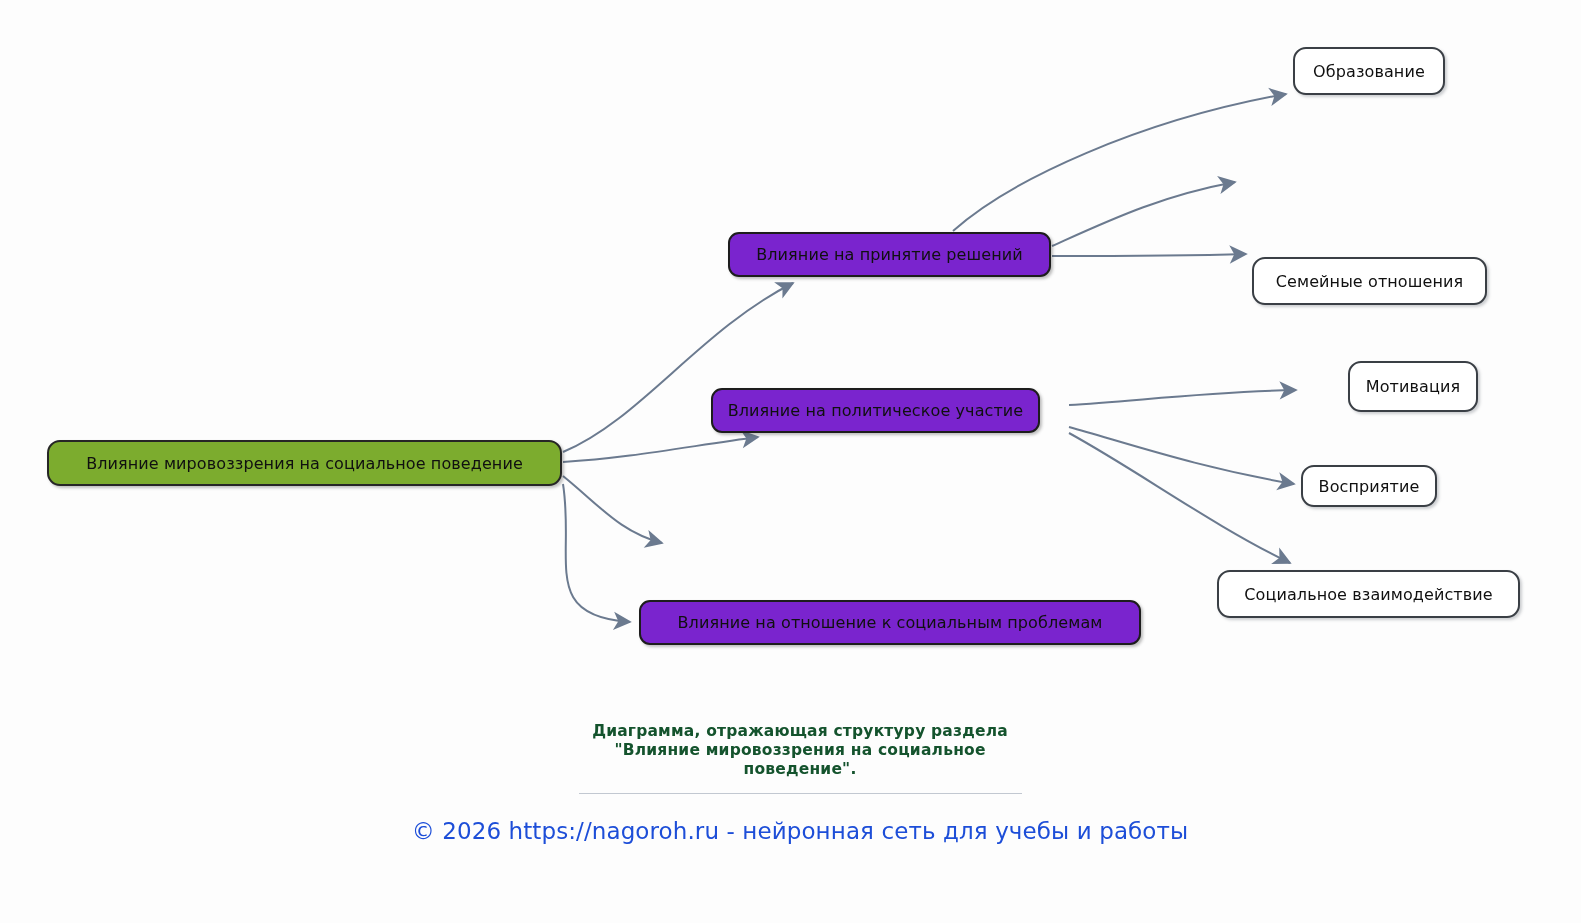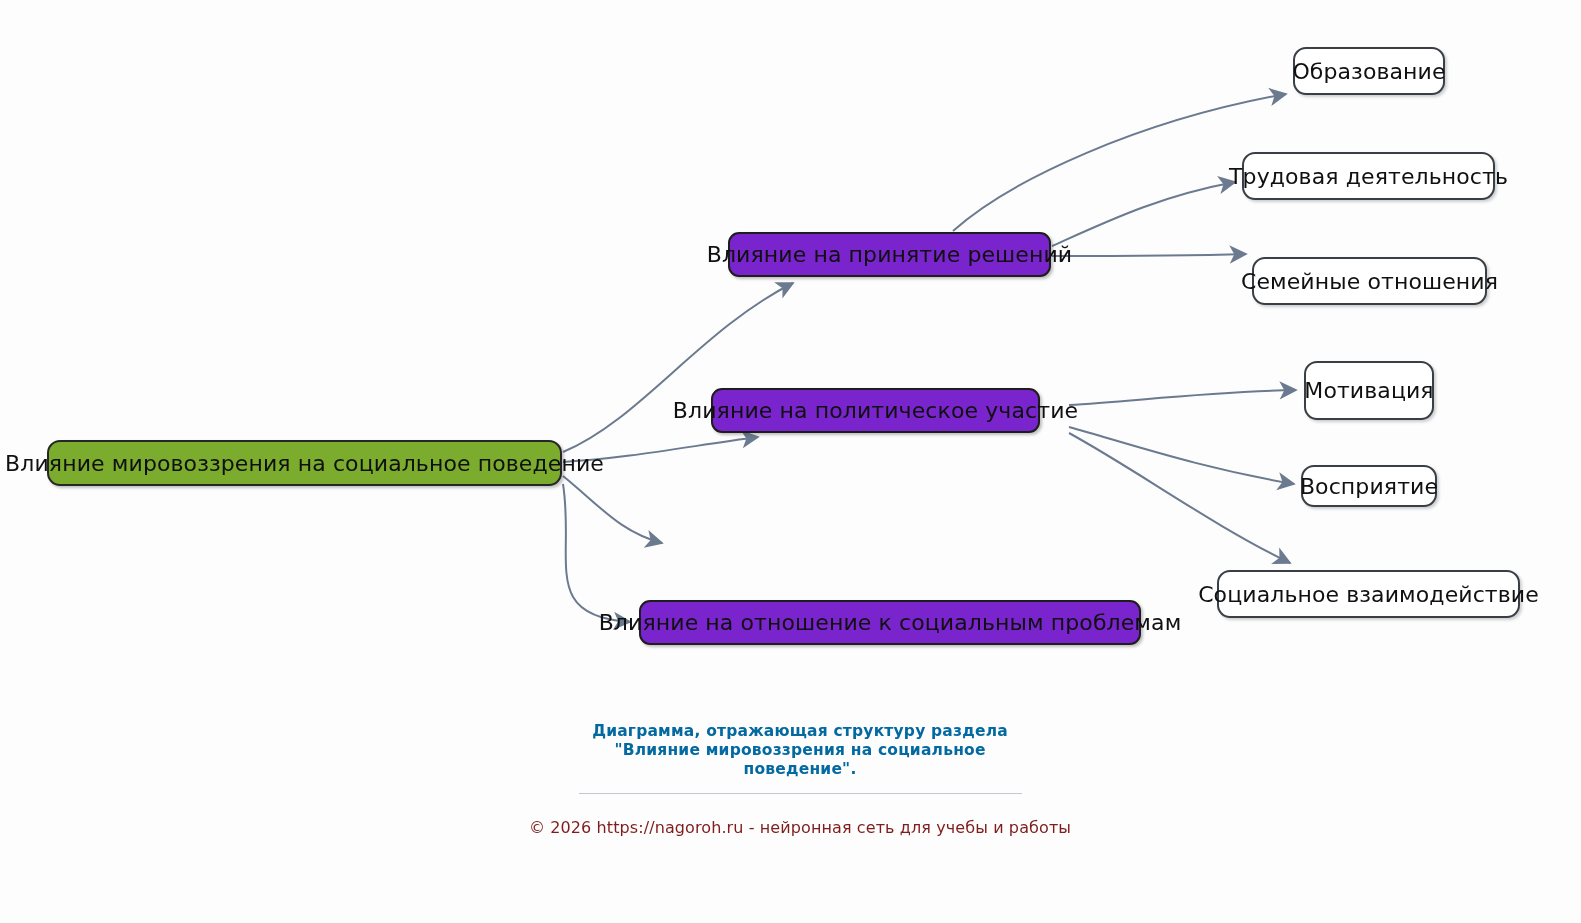--- a/index.html
+++ b/index.html
@@ -23,21 +23,21 @@
     pointer-events: none;
   }
   .node {
     position: absolute;
     box-sizing: border-box;
     display: flex;
     align-items: center;
     justify-content: center;
     white-space: nowrap;
     color: #101010;
-    font-size: 22px;
+    font-size: 16px;
     letter-spacing: 0.1px;
     border-radius: 11px;
     border: 2px solid #2b2b2b;
     box-shadow: 2px 2px 3px rgba(60,60,60,0.32);
     background: #ffffff;
     z-index: 3;
   }
   .node.root {
     background: #7cac2e;
     border-color: #262626;
@@ -63,38 +63,38 @@
     position: absolute;
     left: 290px;
     top: 722px;
     width: 1020px;
     text-align: center;
     z-index: 4;
   }
   .caption-line {
     font-size: 15.5px;
     font-weight: bold;
-    color: #0369a1;
+    color: #14532d;
     line-height: 19px;
     letter-spacing: 0.2px;
   }
   #caption-divider {
     width: 443px;
     height: 1px;
     background: #c2c8d1;
     margin: 14px auto 0 auto;
   }
   #footer-line {
     position: absolute;
     left: 290px;
     top: 818px;
     width: 1020px;
     text-align: center;
-    font-size: 16px;
-    color: #7f1d1d;
+    font-size: 23px;
+    color: #1d4ed8;
     letter-spacing: 0.1px;
     z-index: 4;
   }
 </style>
 </head>
 <body>
 
 <div id="page">
 
   <svg id="edges" viewBox="0 0 1581 923" xmlns="http://www.w3.org/2000/svg">
@@ -133,29 +133,26 @@
 
 
   <div class="node branch" style="left:639px; top:600px; width:502px; height:45px;align-items:center;">
     <span class="node-label">Влияние на отношение к социальным проблемам</span>
   </div>
 
   <div class="node leaf" style="left:1293px; top:47px; width:152px; height:48px;">
     <span class="node-label">Образование</span>
   </div>
 
-  <div class="node leaf" style="left:1242px; top:152px; width:253px; height:48px;">
-    <span class="node-label">Трудовая деятельность</span>
-  </div>
 
   <div class="node leaf" style="left:1252px; top:257px; width:235px; height:48px;">
     <span class="node-label">Семейные отношения</span>
   </div>
 
-  <div class="node leaf" style="left:1304px; top:361px; width:130px; height:59px;">
+  <div class="node leaf" style="left:1348px; top:361px; width:130px; height:51px;">
     <span class="node-label">Мотивация</span>
   </div>
 
   <div class="node leaf" style="left:1301px; top:465px; width:136px; height:42px;">
     <span class="node-label">Восприятие</span>
   </div>
 
   <div class="node leaf" style="left:1217px; top:570px; width:303px; height:48px;align-items:center;">
     <span class="node-label">Социальное взаимодействие</span>
   </div>

